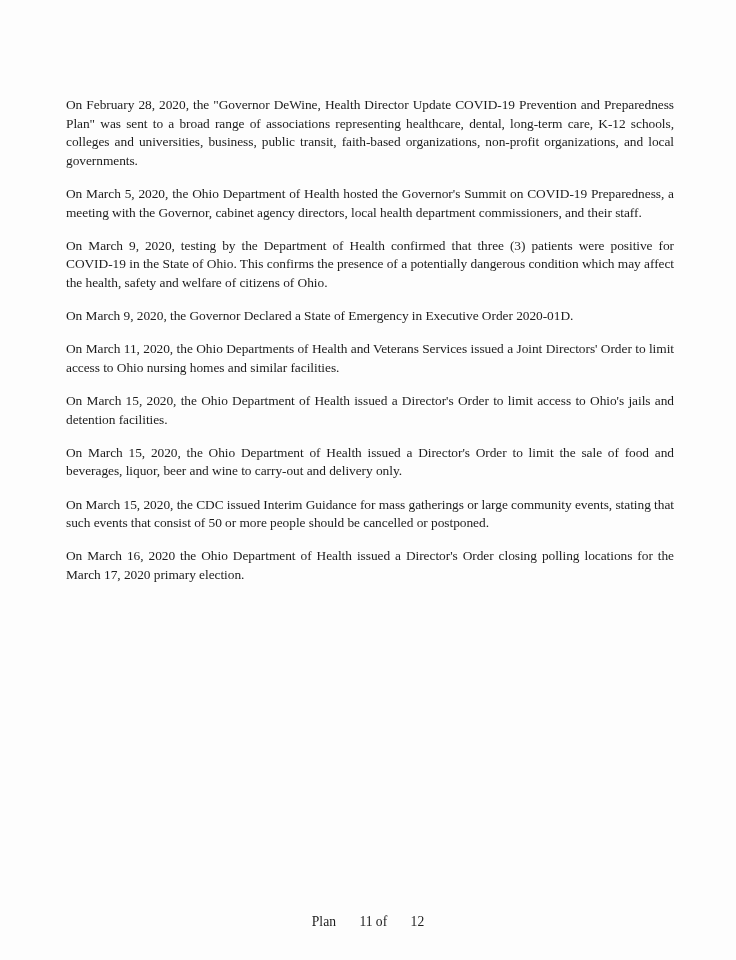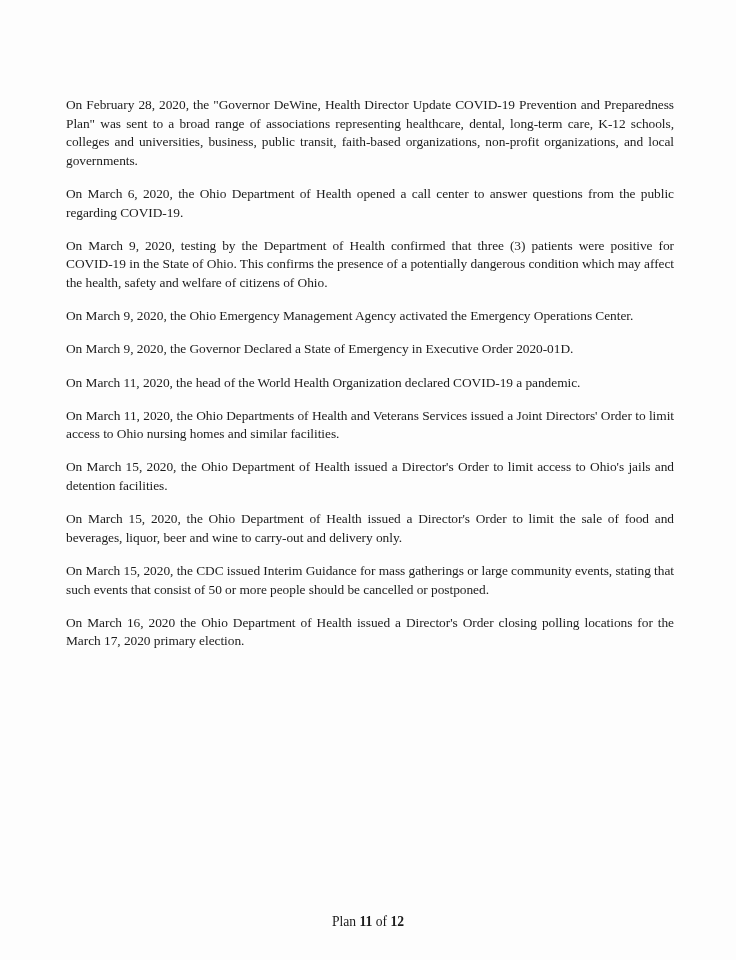--- a/index.html
+++ b/index.html
@@ -37,34 +37,33 @@
   }
   .footer {
     position: absolute;
     top: 914px;
     left: 0;
     width: 736px;
     text-align: center;
     font-size: 13.6px;
   }
   .footer b {
-    font-weight: bold;
+    font-weight: normal;
+    margin-left: 20px;
   }
 </style>
 </head>
 <body>
 
 <div class="page">
   <div class="content">
     <p class="para">On February 28, 2020, the "Governor DeWine, Health Director Update COVID-19 Prevention and Preparedness Plan" was sent to a broad range of associations representing healthcare, dental, long-term care, K-12 schools, colleges and universities, business, public transit, faith-based organizations, non-profit organizations, and local governments.</p>
-    <p class="para">On March 6, 2020, the Ohio Department of Health opened a call center to answer questions from the public regarding COVID-19.</p>
+    <p class="para">On March 5, 2020, the Ohio Department of Health hosted the Governor's Summit on COVID-19 Preparedness, a meeting with the Governor, cabinet agency directors, local health department commissioners, and their staff.</p>
     <p class="para">On March 9, 2020, testing by the Department of Health confirmed that three (3) patients were positive for COVID-19 in the State of Ohio.  This confirms the presence of a potentially dangerous condition which may affect the health, safety and welfare of citizens of Ohio.</p>
-    <p class="para">On March 9, 2020, the Ohio Emergency Management Agency activated the Emergency Operations Center.</p>
     <p class="para">On March 9, 2020, the Governor Declared a State of Emergency in Executive Order 2020-01D.</p>
-    <p class="para">On March 11, 2020, the head of the World Health Organization declared COVID-19 a pandemic.</p>
     <p class="para">On March 11, 2020, the Ohio Departments of Health and Veterans Services issued a Joint Directors' Order to limit access to Ohio nursing homes and similar facilities.</p>
     <p class="para">On March 15, 2020, the Ohio Department of Health issued a Director's Order to limit access to Ohio's jails and detention facilities.</p>
     <p class="para">On March 15, 2020, the Ohio Department of Health issued a Director's Order to limit the sale of food and beverages, liquor, beer and wine to carry-out and delivery only.</p>
     <p class="para">On March 15, 2020, the CDC issued Interim Guidance for mass gatherings or large community events, stating that such events that consist of 50 or more people should be cancelled or postponed.</p>
     <p class="para">On March 16, 2020 the Ohio Department of Health issued a Director's Order closing polling locations for the March 17, 2020 primary election.</p>
   </div>
 
   <div class="footer">
     <span>Plan </span><b>11</b><span> of </span><b>12</b>
   </div>

